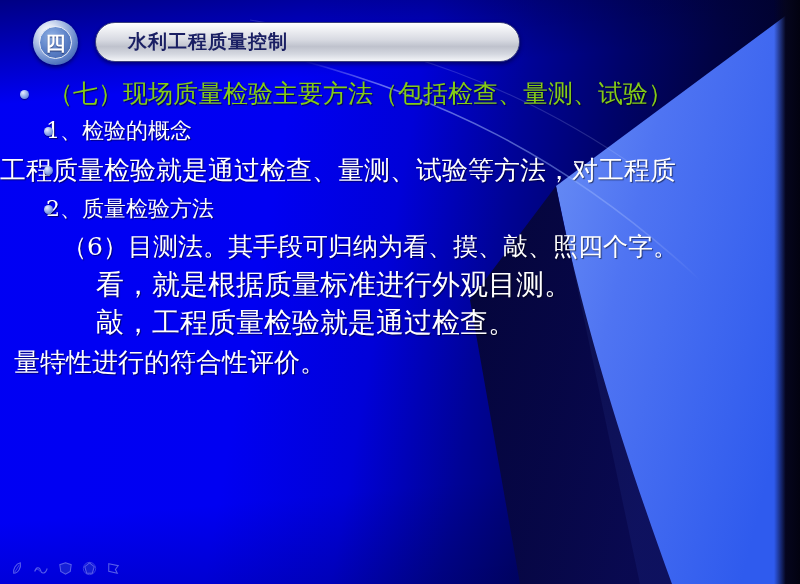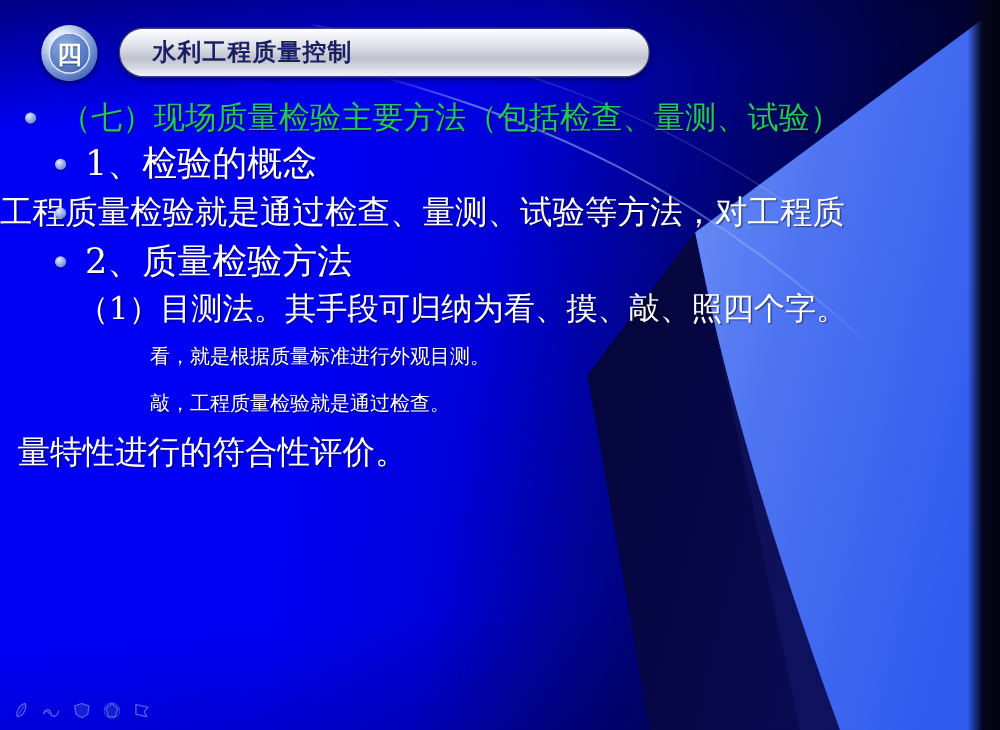--- a/index.html
+++ b/index.html
@@ -82,21 +82,21 @@
         #bfc2cd 62%,
         #d5d8e0 82%,
         #f4f5f8 100%);
     border: 1px solid #3a3f7a;
     box-shadow: 0 2px 4px rgba(0,0,0,0.45),
                 inset 0 1px 0 rgba(255,255,255,0.9);
     box-sizing: border-box;
   }
   .title-text {
     position: absolute;
-    left: 26px;
+    left: 32px;
     top: 50%;
     transform: translateY(-50%);
     font-family: "DejaVu Sans", "Liberation Sans", sans-serif;
     font-weight: bold;
     font-size: 19px;
     letter-spacing: 1px;
     color: #1a1f63;
     white-space: nowrap;
   }
   .title-badge {
@@ -153,31 +153,31 @@
     height: 9px;
     border-radius: 50%;
     background: radial-gradient(circle at 34% 30%, #e6ecff 0%, #9fb6ee 40%, #6f8ede 70%, #4a66b8 100%);
     box-shadow: 0 1px 1px rgba(0,0,0,0.45);
   }
 
   .l-head {
     height: 36px;
     font-size: 25px;
     line-height: 36px;
-    color: #22c55e;
+    color: #84cc16;
     padding-left: 48px;
     text-shadow: 1px 1px 1px rgba(0,0,0,0.6);
   }
   .l-head .bullet { left: 20px; top: 14px; }
 
   .l-sub {
     height: 38px;
-    font-size: 28px;
+    font-size: 22px;
     line-height: 38px;
-    padding-left: 68px;
+    padding-left: 46px;
   }
   .l-sub .bullet { left: 44px; top: 15px; }
 
   .l-body {
     height: 40px;
     font-size: 26px;
     line-height: 40px;
   }
   .l-body .bullet { left: 44px; top: 16px; }
 
@@ -188,23 +188,23 @@
     padding-left: 14px;
   }
   .l-item {
     height: 38px;
     font-size: 25px;
     line-height: 38px;
     padding-left: 62px;
   }
   .l-item2 {
     height: 38px;
-    font-size: 16px;
+    font-size: 28px;
     line-height: 38px;
-    padding-left: 120px;
+    padding-left: 96px;
   }
   .l-cont2 {
     height: 40px;
     font-size: 26px;
     line-height: 40px;
     padding-left: 14px;
   }
 
   
   .footer-icons {
@@ -302,21 +302,21 @@
       <span>工程质量检验就是通过检查、量测、试验等方法，对工程质</span>
     </div>
 
 
     <div class="line l-sub">
       <span class="bullet"></span>
       <span>2、质量检验方法</span>
     </div>
 
     <div class="line l-item">
-      <span>（1）目测法。其手段可归纳为看、摸、敲、照四个字。</span>
+      <span>（6）目测法。其手段可归纳为看、摸、敲、照四个字。</span>
     </div>
 
     <div class="line l-item2">
       <span>看，就是根据质量标准进行外观目测。</span>
     </div>
 
 
     <div class="line l-item2">
       <span>敲，工程质量检验就是通过检查。</span>
     </div>

